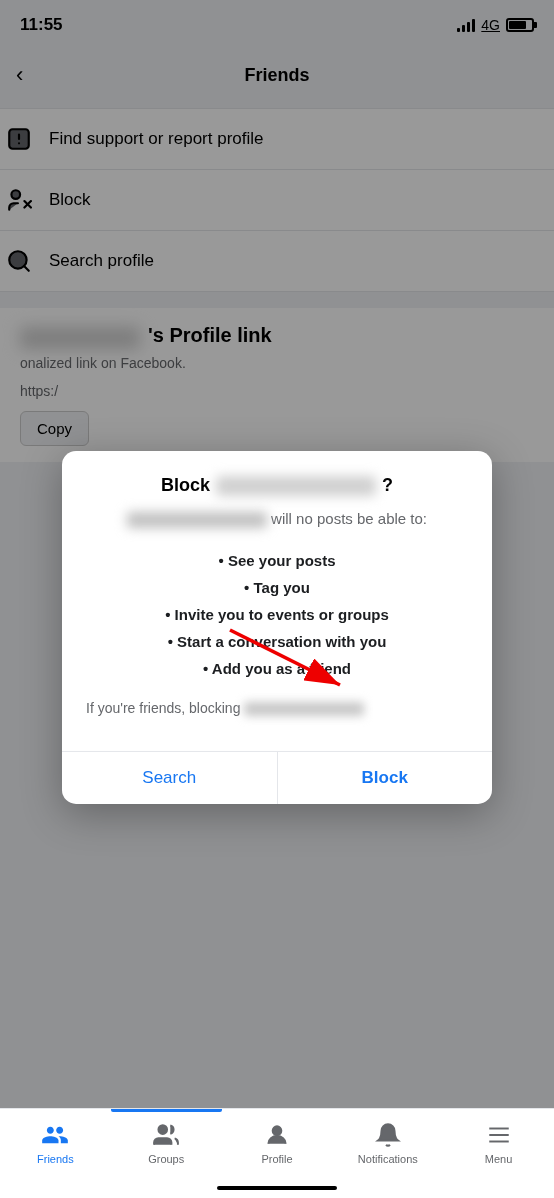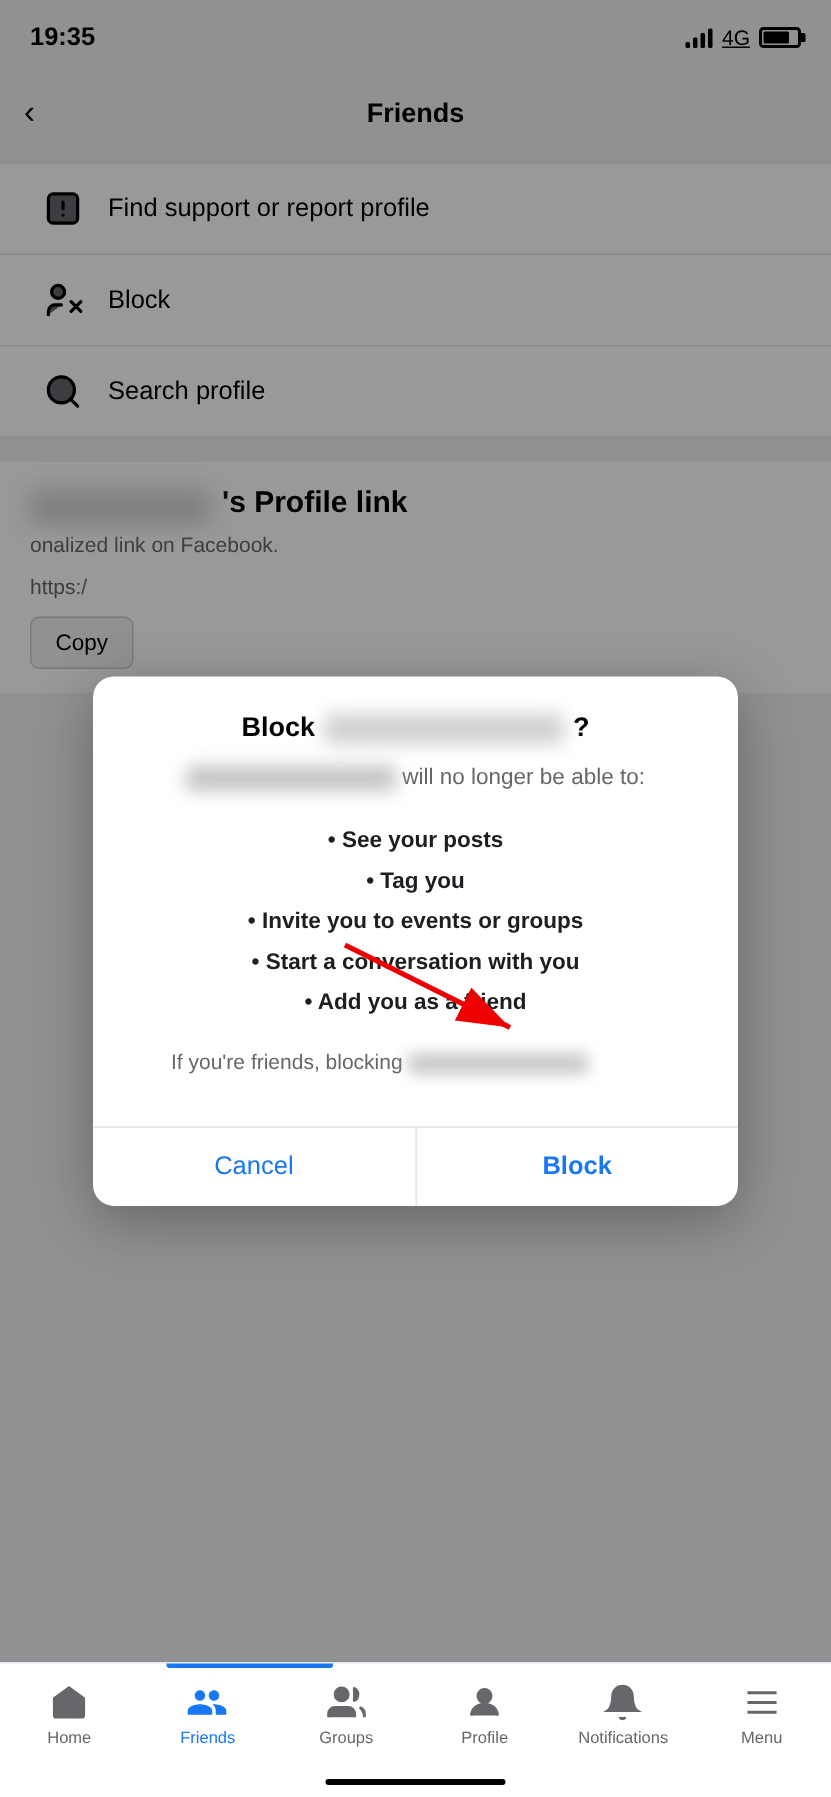--- a/index.html
+++ b/index.html
@@ -116,21 +116,21 @@
     
     .main-content {
       background: #f0f2f5;
       filter: blur(0px);
     }
 
     .menu-item {
       display: flex;
       align-items: center;
       gap: 16px;
-      padding: 16px 28px;
+      padding: 16px 5px;
       background: #fff;
       border-bottom: 1px solid #e4e6ea;
     }
 
     .menu-item:first-child {
       border-top: 1px solid #e4e6ea;
       margin-top: 8px;
     }
 
     .menu-icon {
@@ -263,21 +263,20 @@
       color: #1c1e21;
       line-height: 1.8;
     }
 
     .modal-info-text {
       font-size: 14px;
       color: #65676b;
       text-align: left;
       line-height: 1.5;
       padding-bottom: 16px;
-      margin-left: 28px;
     }
 
     .modal-info-text .blurred-inline {
       display: inline-block;
       width: 120px;
       height: 14px;
       background: #c8c8c8;
       border-radius: 3px;
       filter: blur(5px);
       vertical-align: middle;
@@ -391,21 +390,21 @@
 
     
     svg {
       fill: #65676b;
     }
   </style>
 </head>
 <body>
 
 <div class="status-bar">
-  <span class="status-time">19:35</span>
+  <span class="status-time">11:55</span>
   <div class="status-icons">
     <div class="signal-bars">
       <div class="signal-bar" style="height:4px"></div>
       <div class="signal-bar" style="height:7px"></div>
       <div class="signal-bar" style="height:10px"></div>
       <div class="signal-bar" style="height:13px"></div>
     </div>
     <span class="network-label">4G</span>
     <div class="battery-icon">
       <div class="battery-fill"></div>
@@ -470,68 +469,59 @@
   <div class="modal-body">
 
     <div class="modal-title">
       <span>Block</span>
       <span class="modal-title-blurred"></span>
       <span>?</span>
     </div>
 
     <p class="modal-description">
       <span class="blurred-name"></span>
-      <span>will no longer be able to:</span>
+      <span>will no posts be able to:</span>
     </p>
 
     <ul class="modal-list">
       <li>• See your posts</li>
       <li>• Tag you</li>
       <li>• Invite you to events or groups</li>
       <li>• Start a conversation with you</li>
       <li>• Add you as a friend</li>
     </ul>
 
     <p class="modal-info-text">
       <span>If you're friends, blocking</span>
       <span class="blurred-inline"></span>
     </p>
   </div>
 
   <div class="modal-divider"></div>
 
   <div class="modal-actions">
-    <button class="modal-action-btn cancel">Cancel</button>
+    <button class="modal-action-btn cancel">Search</button>
     <button class="modal-action-btn block-confirm">Block</button>
   </div>
 </div>
 
 <div class="red-arrow">
   <svg width="160" height="80" viewBox="0 0 160 80">
     <defs>
       <marker id="arrowhead" markerWidth="10" markerHeight="7" refX="10" refY="3.5" orient="auto">
         <polygon points="0 0, 10 3.5, 0 7" fill="#e00"></polygon>
       </marker>
     </defs>
     <line x1="20" y1="10" x2="130" y2="65" stroke="#e00" stroke-width="3.5" marker-end="url(#arrowhead)"></line>
   </svg>
 </div>
 
 <div class="bottom-nav">
   <div class="nav-active-bar"></div>
 
-  <div class="nav-item">
-    <div class="nav-item-icon">
-      <svg width="26" height="26" viewBox="0 0 24 24" fill="none" stroke="#65676b" stroke-width="1.8">
-        <path d="M3 9.5L12 3l9 6.5V20a1 1 0 0 1-1 1H4a1 1 0 0 1-1-1V9.5z"></path>
-        <path d="M9 21V12h6v9"></path>
-      </svg>
-    </div>
-    <span class="nav-item-label">Home</span>
-  </div>
 
   <div class="nav-item active">
     <div class="nav-item-icon">
       <svg width="28" height="28" viewBox="0 0 24 24" fill="#1877f2">
         <path d="M16 11c1.66 0 2.99-1.34 2.99-3S17.66 5 16 5c-1.66 0-3 1.34-3 3s1.34 3 3 3zm-8 0c1.66 0 2.99-1.34 2.99-3S9.66 5 8 5C6.34 5 5 6.34 5 8s1.34 3 3 3zm0 2c-2.33 0-7 1.17-7 3.5V19h14v-2.5c0-2.33-4.67-3.5-7-3.5zm8 0c-.29 0-.62.02-.97.05 1.16.84 1.97 1.97 1.97 3.45V19h6v-2.5c0-2.33-4.67-3.5-7-3.5z"></path>
       </svg>
     </div>
     <span class="nav-item-label" style="color:#1877f2">Friends</span>
   </div>
 

